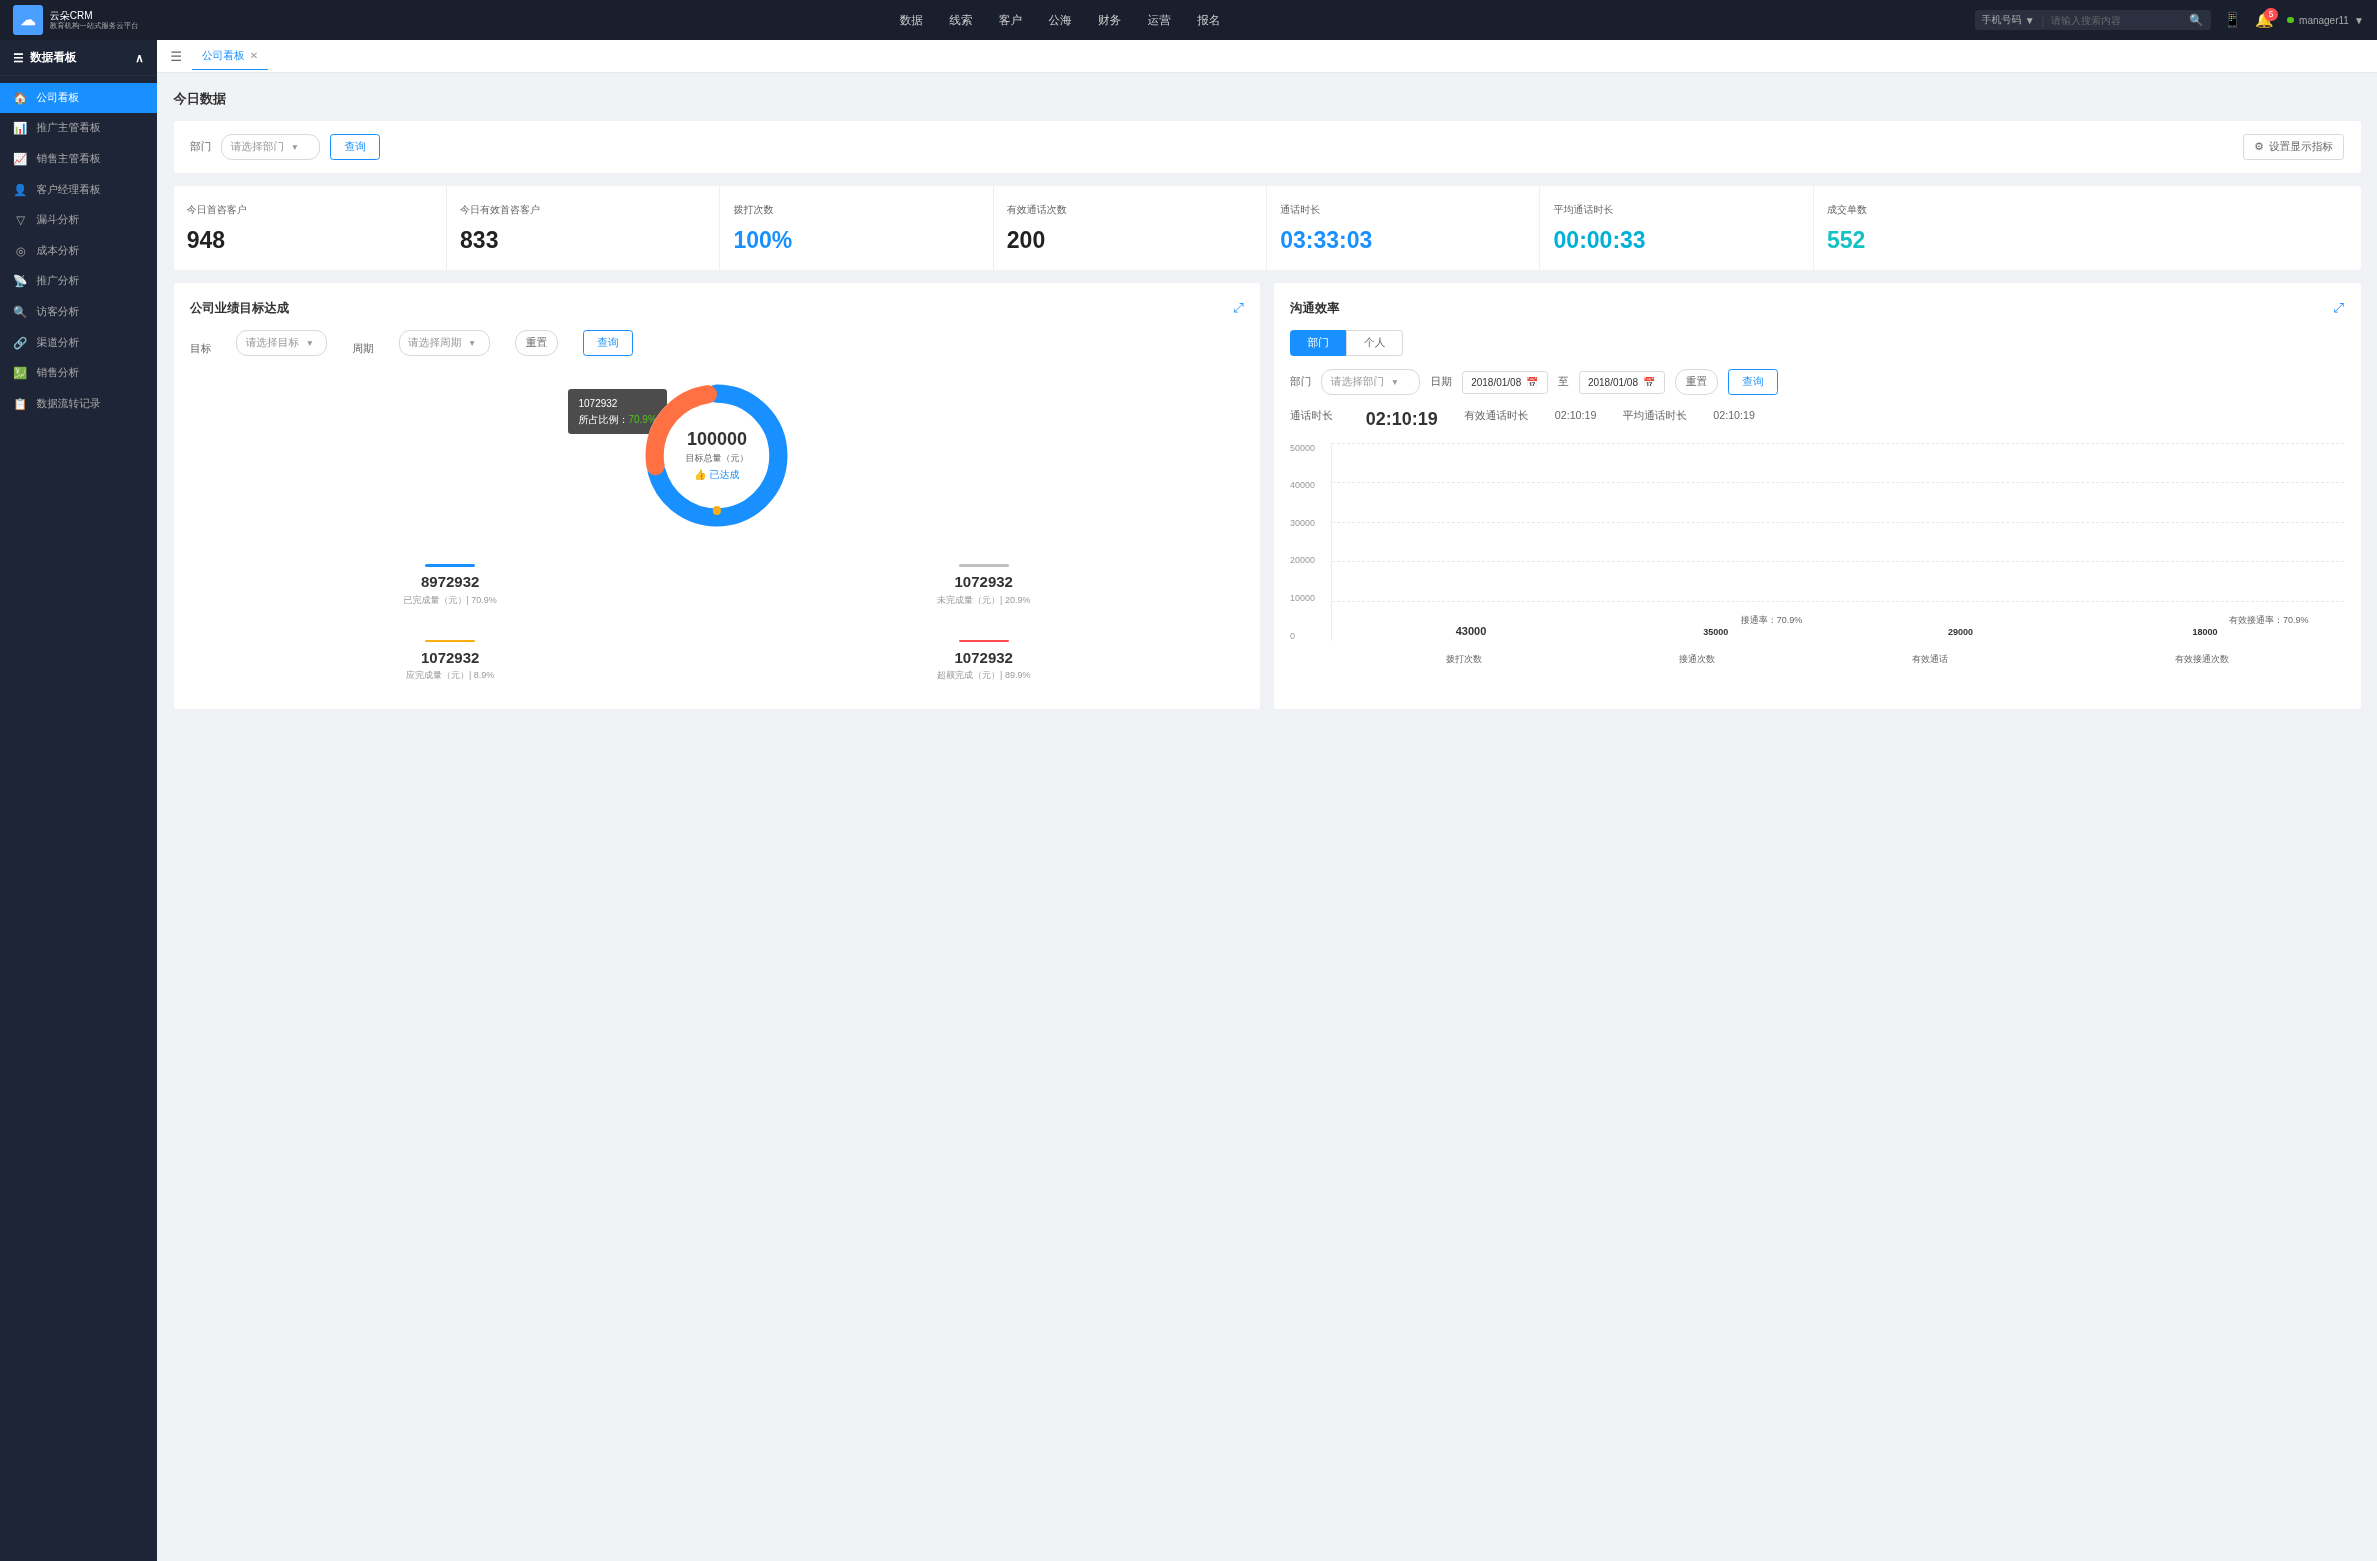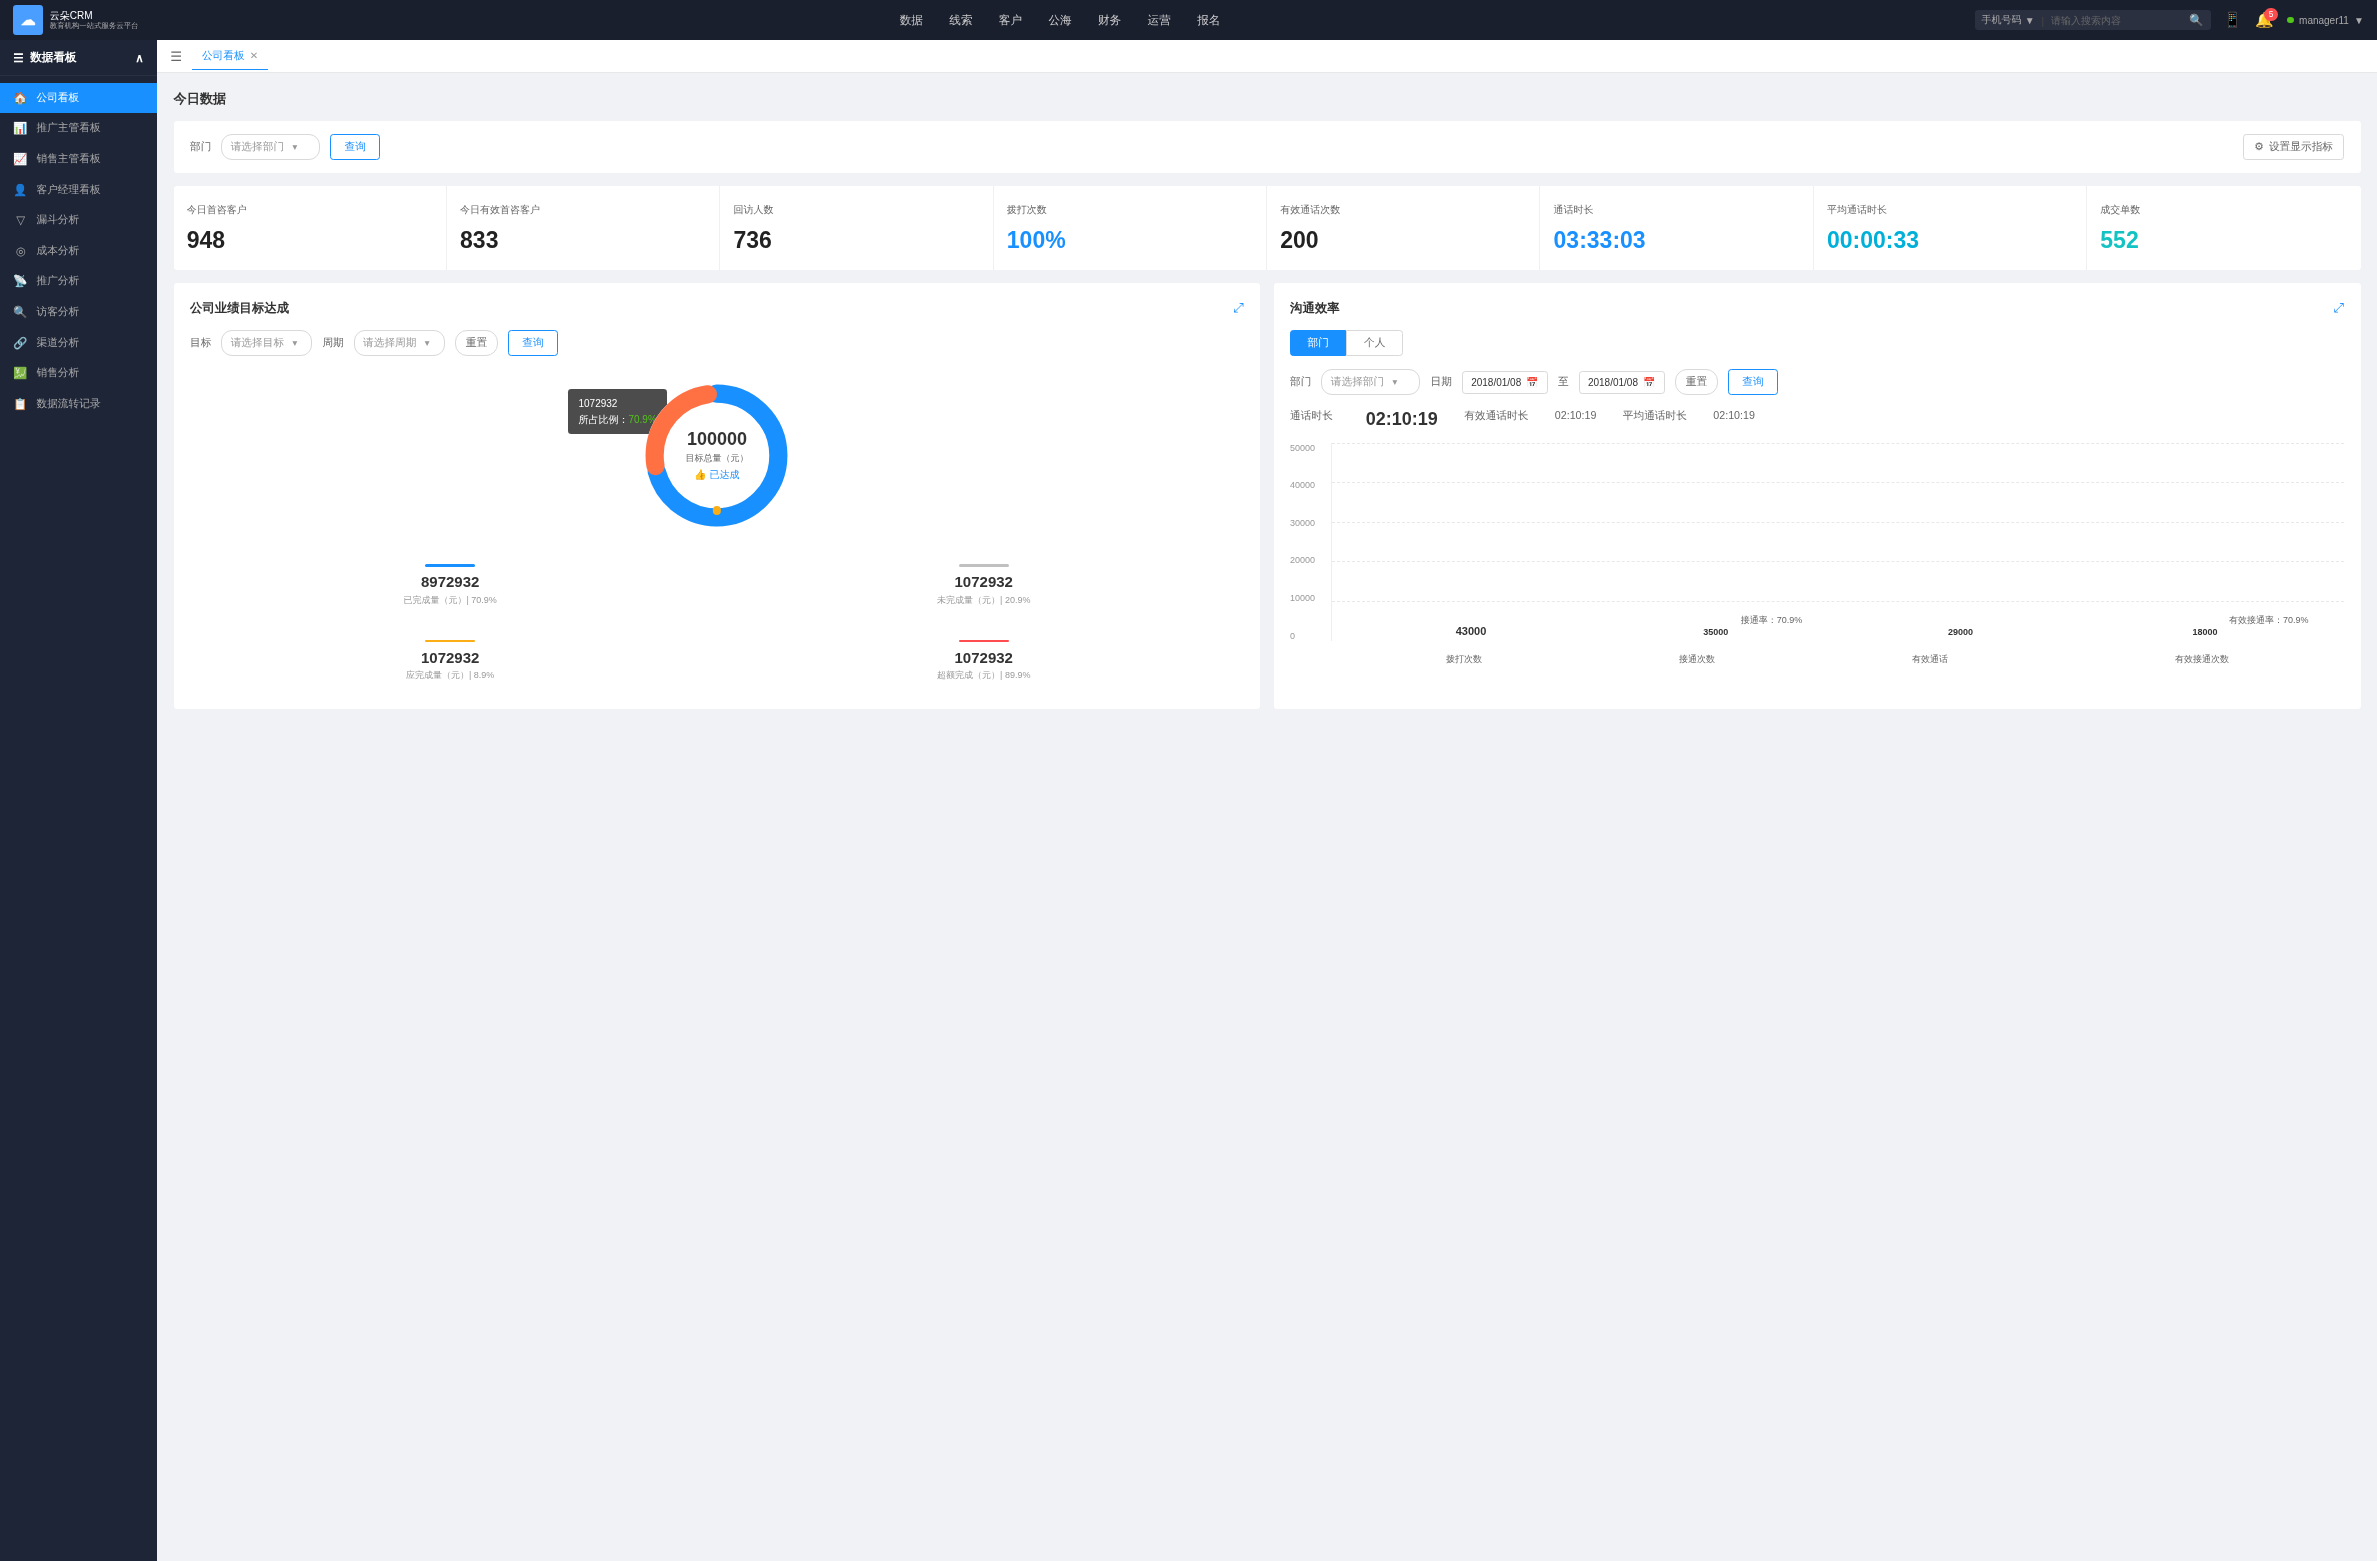--- a/index.html
+++ b/index.html
@@ -71,21 +71,21 @@
     
     .bottom-grid { display: grid; grid-template-columns: 1fr 1fr; gap: 13.2px; }
 
     
     .card { background: white; border-radius: 3.3px; padding: 16.5px; }
     .card-header { display: flex; align-items: center; justify-content: space-between; margin-bottom: 13.2px; }
     .card-title { font-size: 12.4px; font-weight: bold; color: #333; }
     .card-action { color: #1890ff; cursor: pointer; font-size: 13.2px; }
 
     
-    .target-controls { display: flex; align-items: center; gap: 10px; margin-bottom: 16.5px; }
+    .target-controls { display: flex; align-items: flex-end; gap: 25px; margin-bottom: 16.5px; }
     .target-label { font-size: 10.7px; color: #666; }
 
     
     .chart-container { display: flex; align-items: center; justify-content: center; position: relative; margin: 16.5px 0; }
     .donut-wrapper { position: relative; width: 165px; height: 165px; }
     .donut-center { position: absolute; top: 50%; left: 50%; transform: translate(-50%, -50%); text-align: center; }
     .donut-value { font-size: 18px; font-weight: bold; color: #333; }
     .donut-label { font-size: 9px; color: #666; margin-top: 1.7px; }
     .donut-achieved { font-size: 10px; color: #1890ff; margin-top: 3.3px; }
 
@@ -254,24 +254,20 @@
       <div class="stats-grid">
         <div class="stat-item">
           <div class="stat-label">今日首咨客户</div>
           <div class="stat-value dark">948</div>
         </div>
         <div class="stat-item">
           <div class="stat-label">今日有效首咨客户</div>
           <div class="stat-value dark">833</div>
         </div>
         <div class="stat-item">
-          <div class="stat-label">回访人数</div>
-          <div class="stat-value dark">736</div>
-        </div>
-        <div class="stat-item">
           <div class="stat-label">拨打次数</div>
           <div class="stat-value blue">100%</div>
         </div>
         <div class="stat-item">
           <div class="stat-label">有效通话次数</div>
           <div class="stat-value dark">200</div>
         </div>
         <div class="stat-item">
           <div class="stat-label">通话时长</div>
           <div class="stat-value blue">03:33:03</div>

